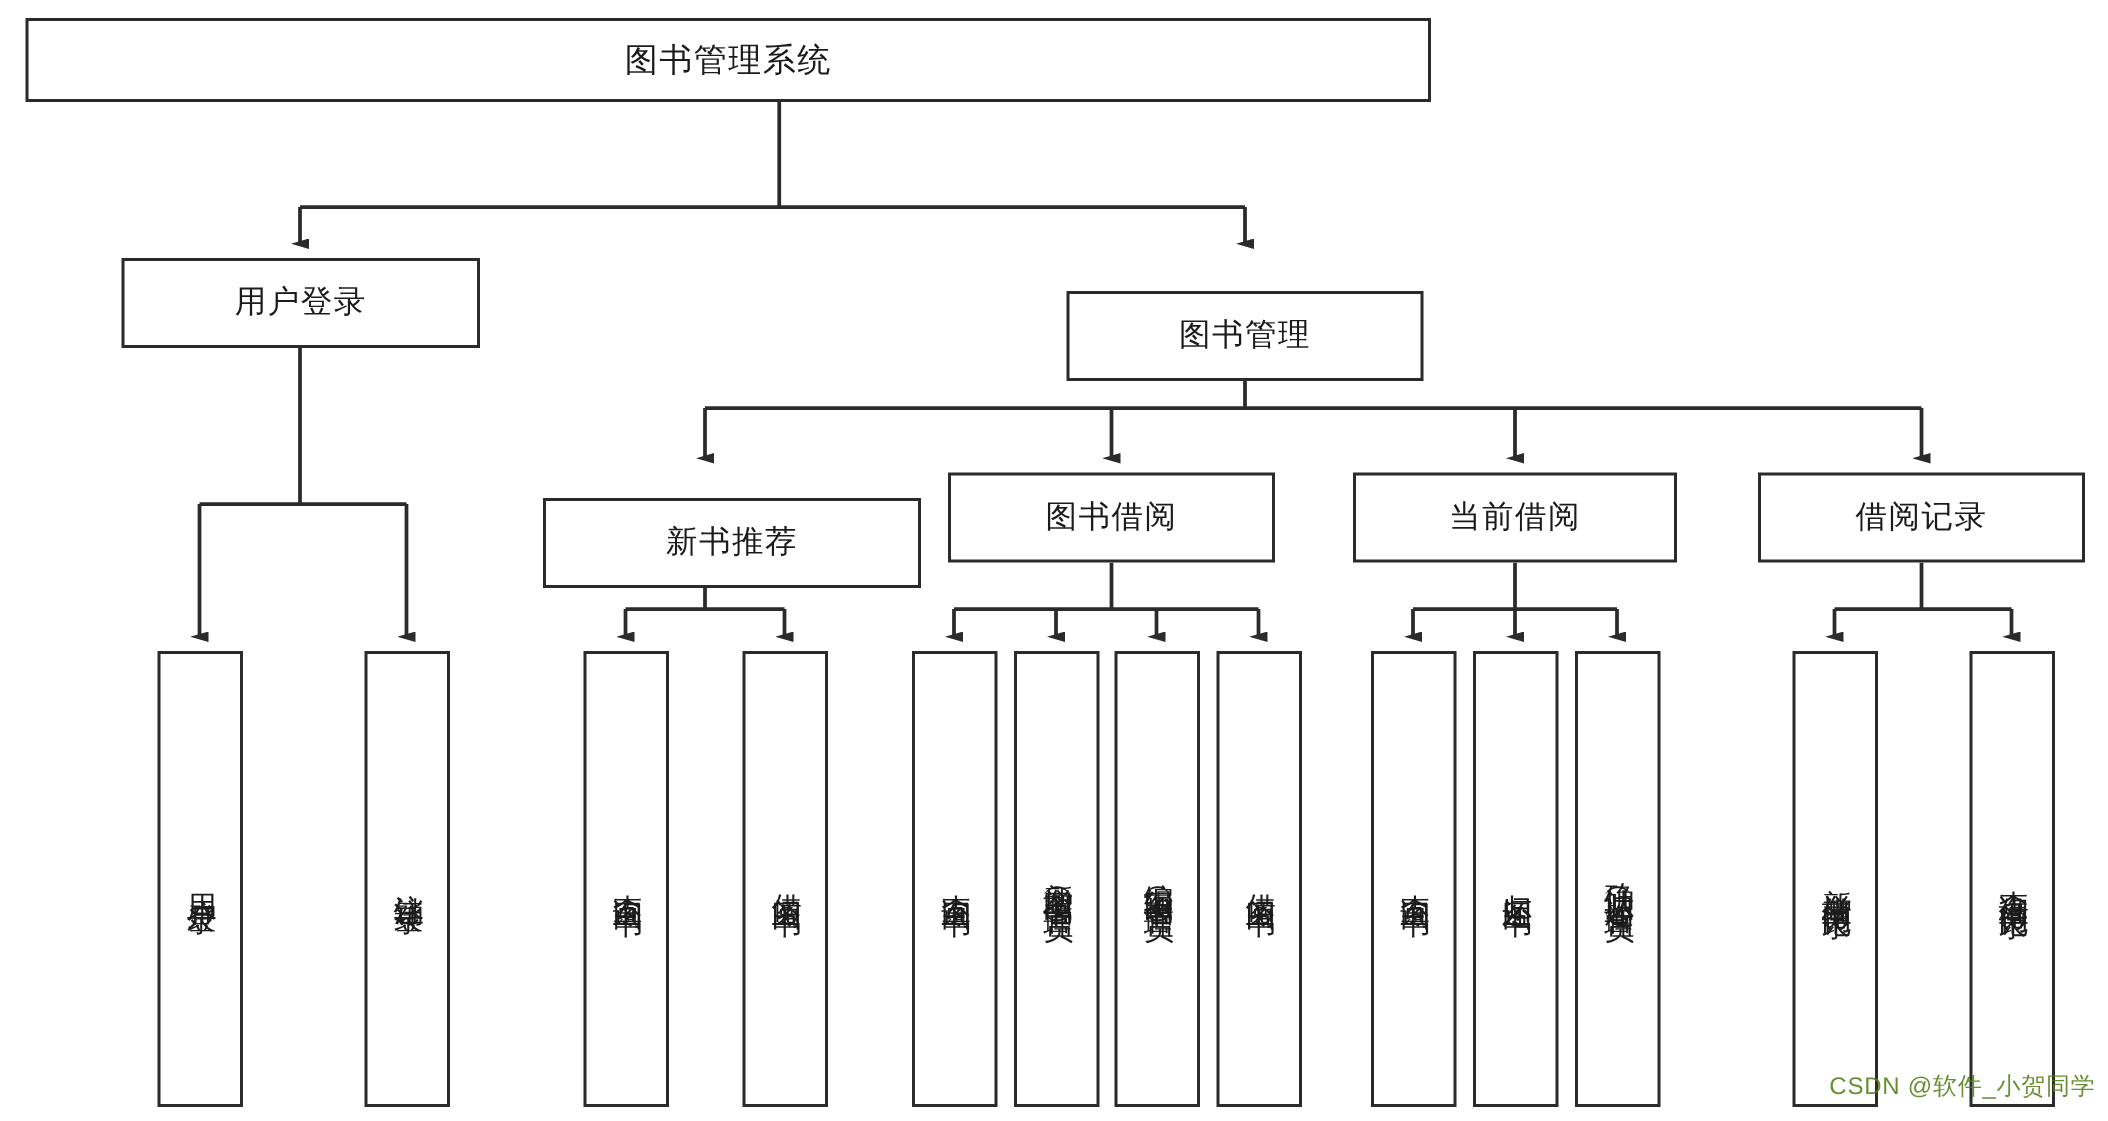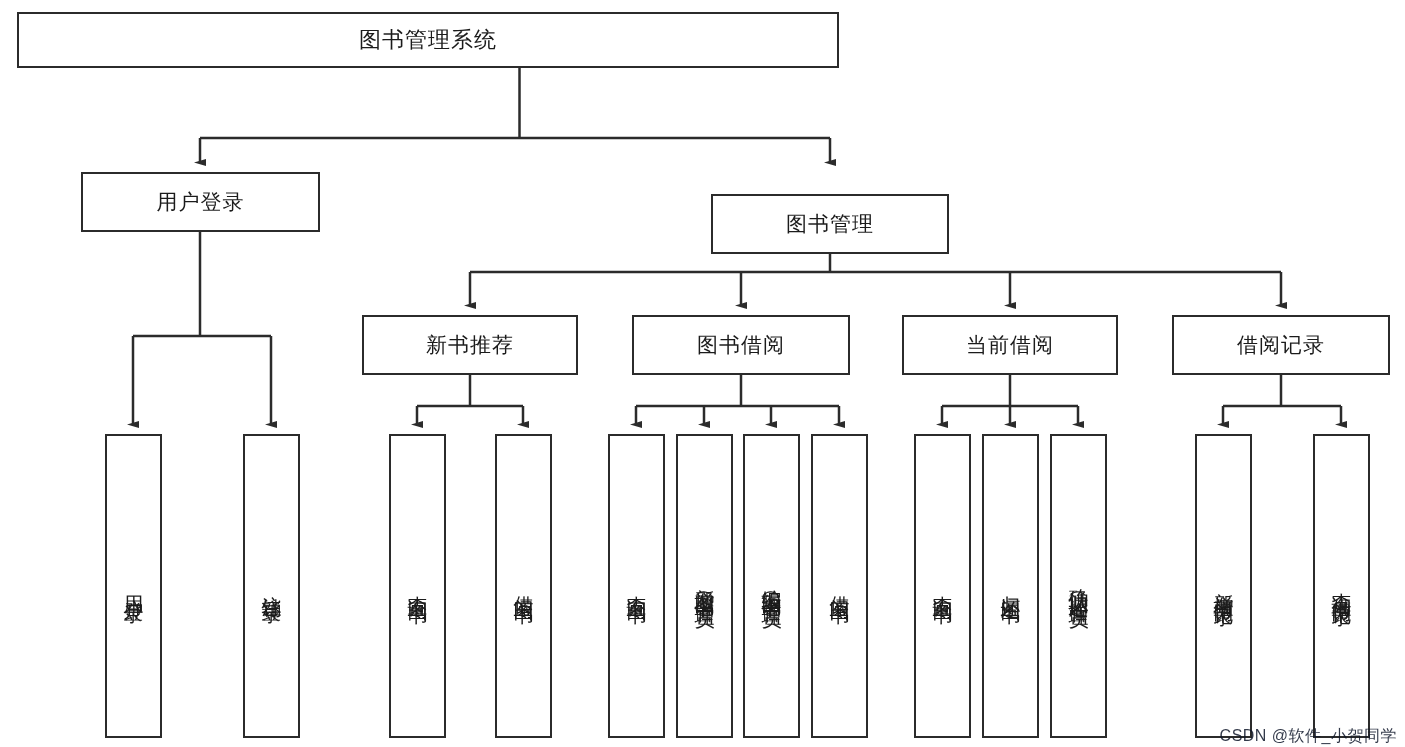--- a/index.html
+++ b/index.html
@@ -53,23 +53,23 @@
     letter-spacing: 3px;
     line-height: 1.15;
     white-space: nowrap;
   }
   #title-node .node-label {
     font-size: 22px;
   }
   #watermark {
     position: absolute;
     right: 8px;
-    bottom: 0;
+    bottom: 12px;
     font-size: 16px;
-    color: #0f172a;
+    color: #4d7c0f;
     opacity: 0.85;
     z-index: 5;
     white-space: nowrap;
     letter-spacing: 0.5px;
     text-align: center;
   }
 </style>
 </head>
 <body>
 
@@ -118,32 +118,32 @@
       <path d="M1010,406 L1010,424" marker-end="url(#arrowhead)"></path>
       <path d="M1078,406 L1078,424" marker-end="url(#arrowhead)"></path>
 
       <path d="M1281,375 L1281,406"></path>
       <path d="M1223,406 L1341,406"></path>
       <path d="M1223,406 L1223,424" marker-end="url(#arrowhead)"></path>
       <path d="M1341,406 L1341,424" marker-end="url(#arrowhead)"></path>
     </g>
   </svg>
 
-  <div class="node" id="title-node" style="left:17px; top:12px; width:822px; height:56px;">
+  <div class="node" id="title-node" style="left:17px; top:12px; width:937px; height:56px;">
     <span class="node-label">图书管理系统</span>
   </div>
 
   <div class="node" style="left:81px; top:172px; width:239px; height:60px;">
     <span class="node-label">用户登录</span>
   </div>
   <div class="node" style="left:711px; top:172px; width:238px; height:60px;margin-top:22px;">
     <span class="node-label">图书管理</span>
   </div>
 
-  <div class="node" style="left:362px; top:315px; width:216px; height:60px;">
+  <div class="node" style="left:362px; top:332px; width:252px; height:60px;">
     <span class="node-label">新书推荐</span>
   </div>
   <div class="node" style="left:632px; top:315px; width:218px; height:60px;justify-content:center;">
     <span class="node-label">图书借阅</span>
   </div>
   <div class="node" style="left:902px; top:315px; width:216px; height:60px;">
     <span class="node-label">当前借阅</span>
   </div>
   <div class="node" style="left:1172px; top:315px; width:218px; height:60px;">
     <span class="node-label">借阅记录</span>

